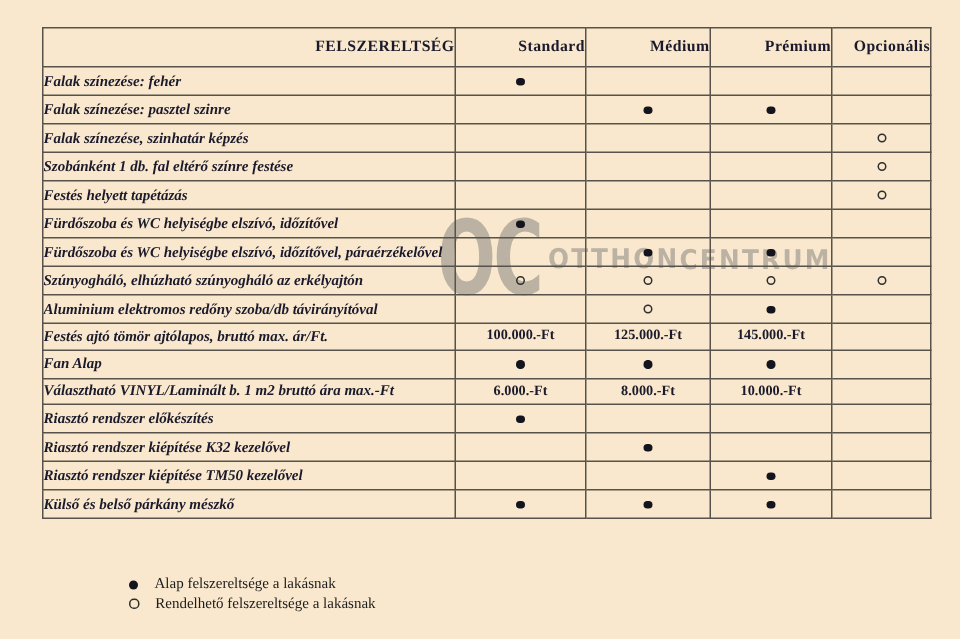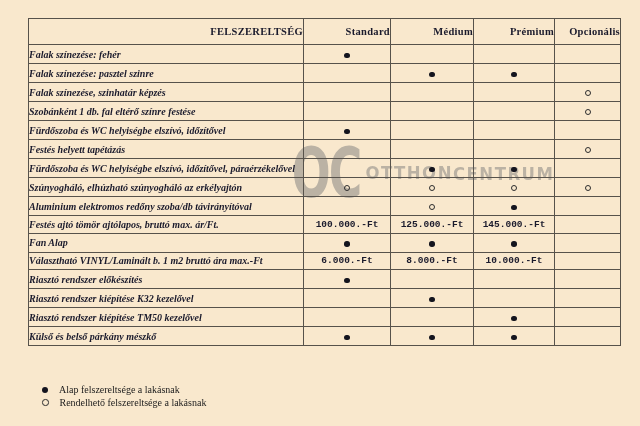--- a/index.html
+++ b/index.html
@@ -28,21 +28,21 @@
   table.equip thead th {
     font-weight:bold; font-size:10.5px; text-align:right;
     letter-spacing:0.3px;
   }
   table.equip tbody tr { height:17.5px; }
   td.feature-cell {
     font-style:italic; font-weight:bold; font-size:10px;
     text-align:left; padding-left:5px; white-space:nowrap;
   }
   td.value-cell { text-align:center; vertical-align:middle; }
-  td.value-cell.price { font-weight:bold; font-size:9.5px; font-style:normal;font-family:Liberation Mono, monospace; }
+  td.value-cell.price { font-weight:bold; font-size:9.5px; font-style:normal; }
 
   .dot { display:inline-block; border-radius:50%; vertical-align:middle; }
   .dot.filled { width:5.5px; height:5.5px; background:#14141e; }
   .dot.open   { width:4px;   height:4px;   background:transparent; border:1.2px solid #2e2e2e; }
 
   
   .watermark {
     position:absolute; left:252px; top:137px; width:96px; z-index:1;
     display:flex; flex-direction:row; align-items:center;
     color:#8f8c87; opacity:0.58;
@@ -63,21 +63,21 @@
     font-size:16.5px; line-height:20px; letter-spacing:1.5px;
     transform:scaleY(1.1);
   }
   .wm-line2 { margin-top:3px; }
 
   
   .legend {
     position:absolute; left:42px; top:383px; z-index:2;
     color:#1c1c1c; font-size:10px;
   }
-  .legend-row { display:flex; align-items:center; height:13px; }
+  .legend-row { display:flex; align-items:center; height:13px;margin-left:44px; }
   .legend-row .dot { margin-right:11px; flex:0 0 auto; }
   .legend-row .dot.filled { width:6px; height:6px; }
   .legend-row .dot.open { width:4.5px; height:4.5px; border-width:1px; }
 </style>
 </head>
 <body>
 
 <div class="watermark">
   <div class="wm-roof"></div>
   <div class="wm-oc">OC</div>
@@ -125,32 +125,32 @@
         <td class="value-cell"><span class="dot open"></span></td>
       </tr>
       <tr>
         <td class="feature-cell">Szobánként 1 db. fal eltérő színre festése</td>
         <td class="value-cell"></td>
         <td class="value-cell"></td>
         <td class="value-cell"></td>
         <td class="value-cell"><span class="dot open"></span></td>
       </tr>
       <tr>
+        <td class="feature-cell">Festés helyett tapétázás</td>
+        <td class="value-cell"></td>
+        <td class="value-cell"></td>
+        <td class="value-cell"></td>
+        <td class="value-cell"><span class="dot open"></span></td>
+      </tr>
+      <tr>
         <td class="feature-cell">Fürdőszoba és WC helyiségbe elszívó, időzítővel</td>
         <td class="value-cell"><span class="dot filled"></span></td>
         <td class="value-cell"></td>
         <td class="value-cell"></td>
         <td class="value-cell"></td>
-      </tr>
-      <tr>
-        <td class="feature-cell">Festés helyett tapétázás</td>
-        <td class="value-cell"></td>
-        <td class="value-cell"></td>
-        <td class="value-cell"></td>
-        <td class="value-cell"><span class="dot open"></span></td>
       </tr>
       <tr>
         <td class="feature-cell">Fürdőszoba és WC helyiségbe elszívó, időzítővel, páraérzékelővel</td>
         <td class="value-cell"></td>
         <td class="value-cell"><span class="dot filled"></span></td>
         <td class="value-cell"><span class="dot filled"></span></td>
         <td class="value-cell"></td>
       </tr>
       <tr>
         <td class="feature-cell">Szúnyogháló, elhúzható szúnyogháló az erkélyajtón</td>

